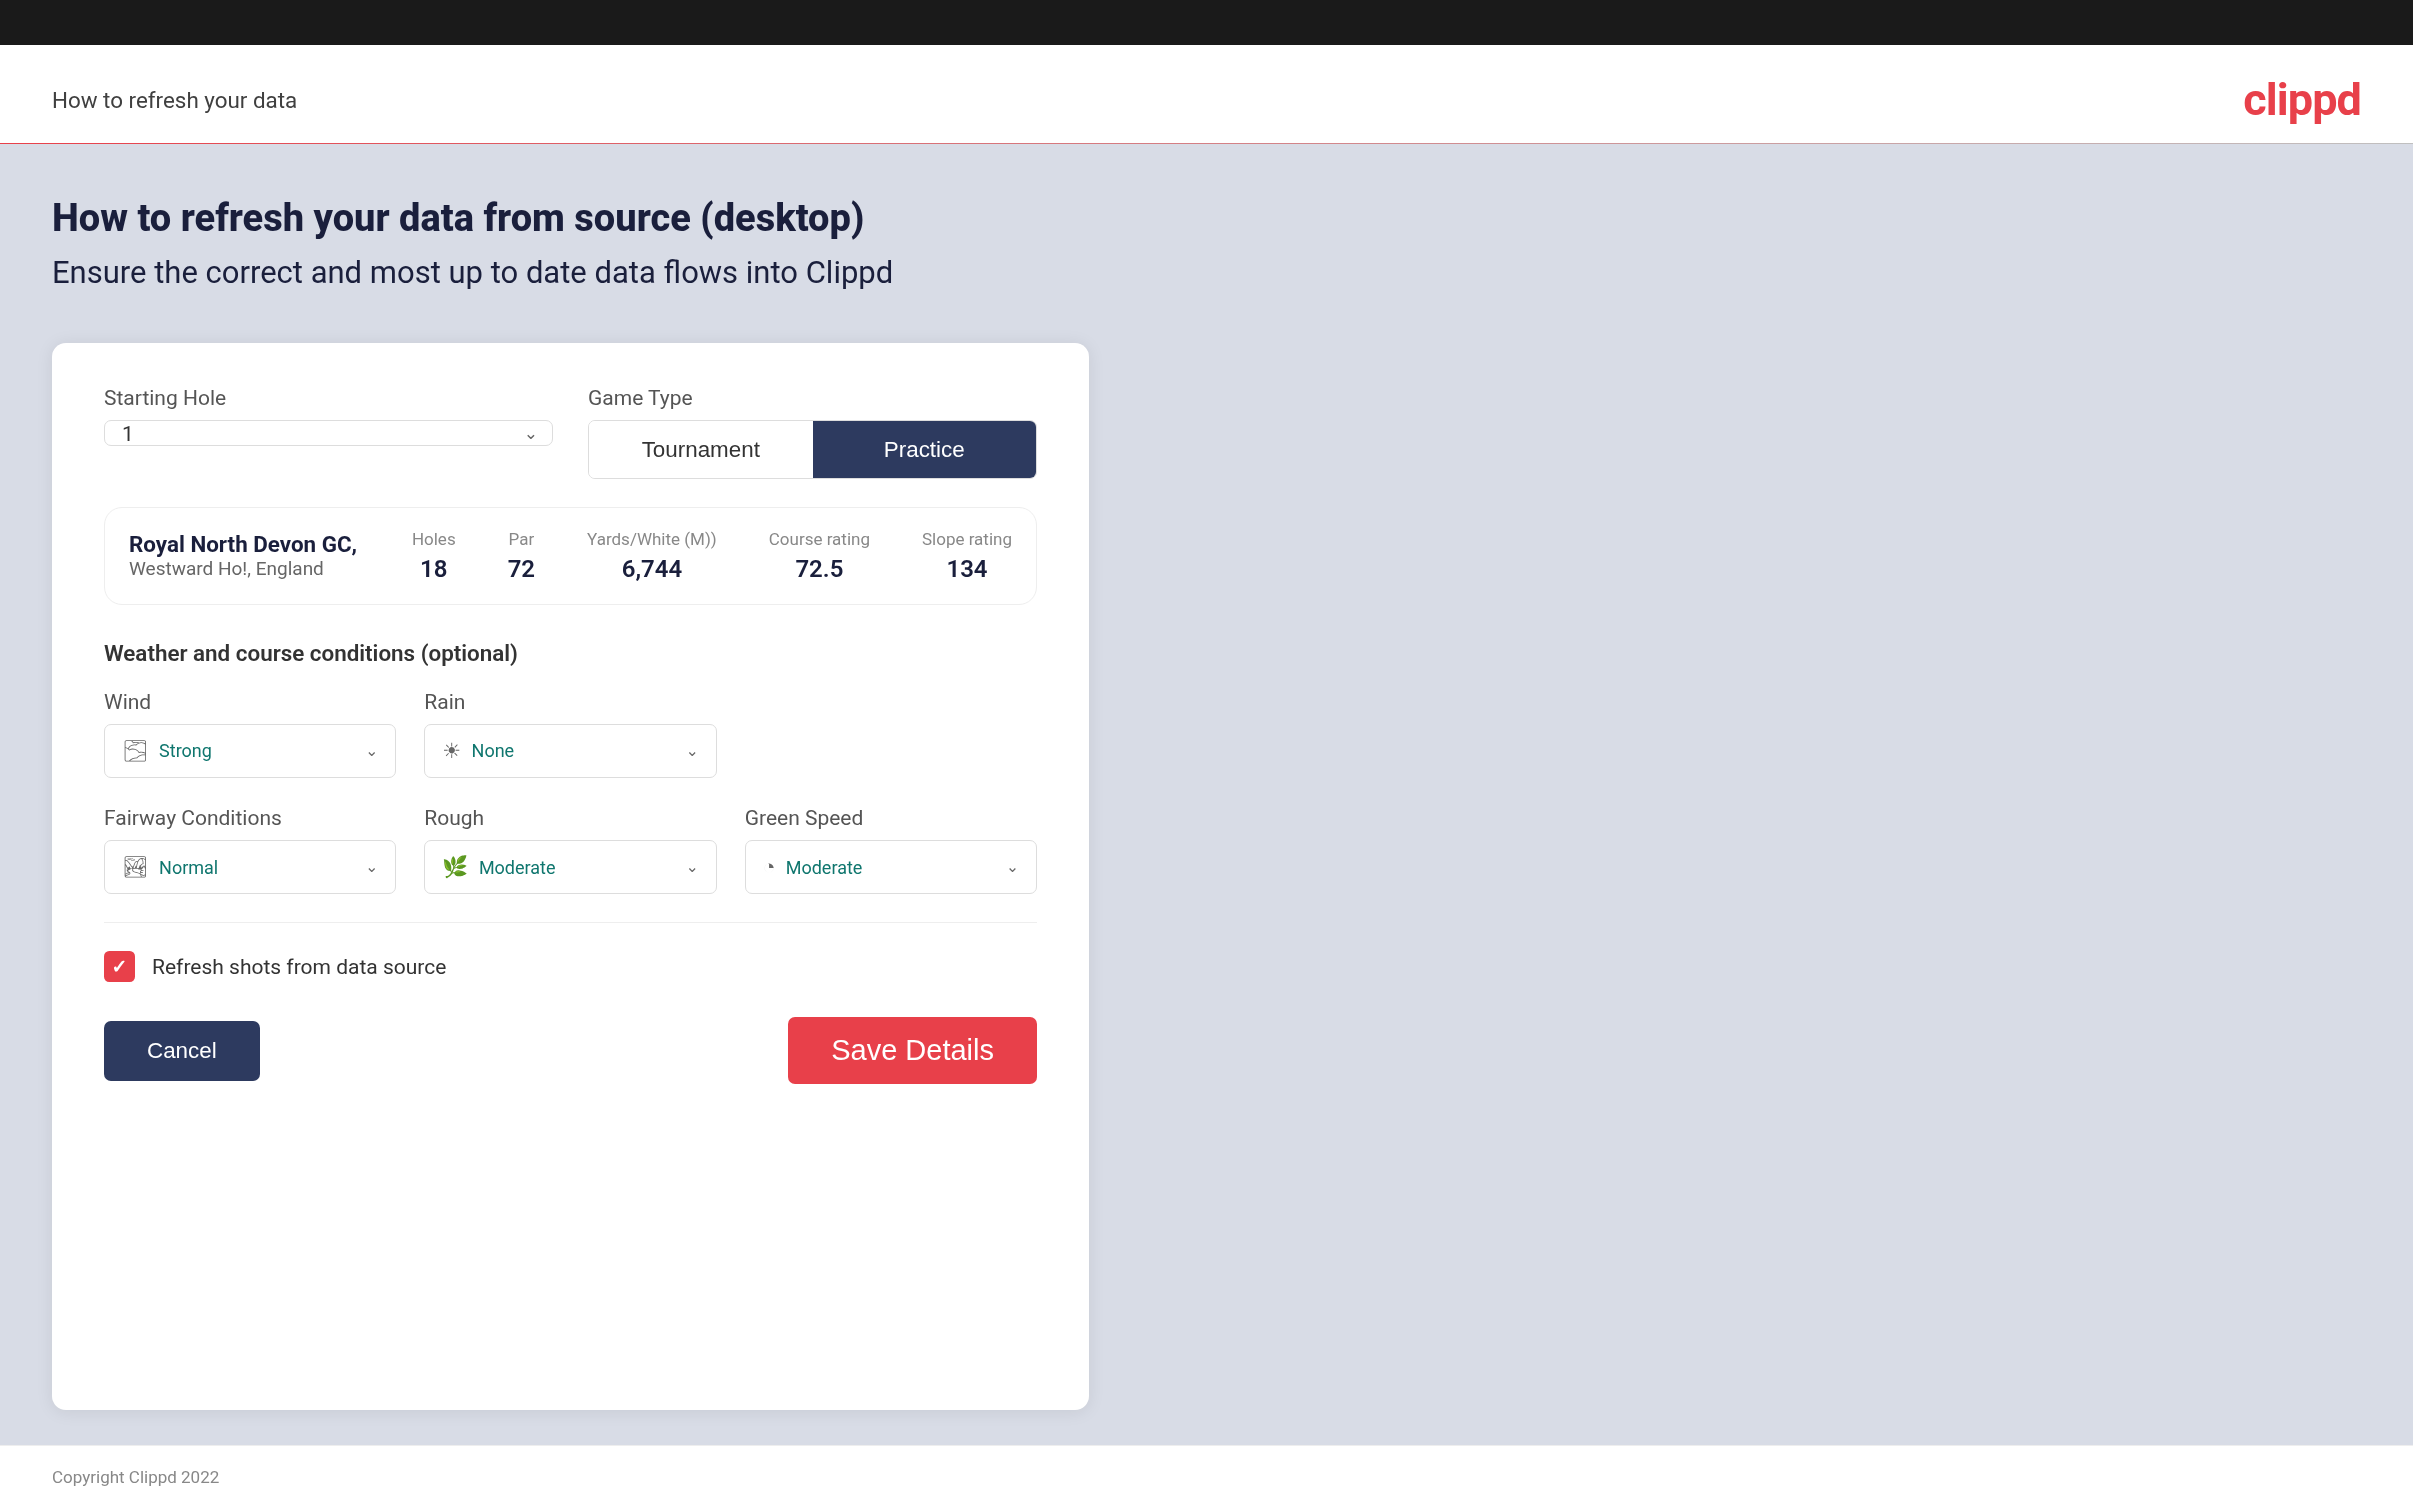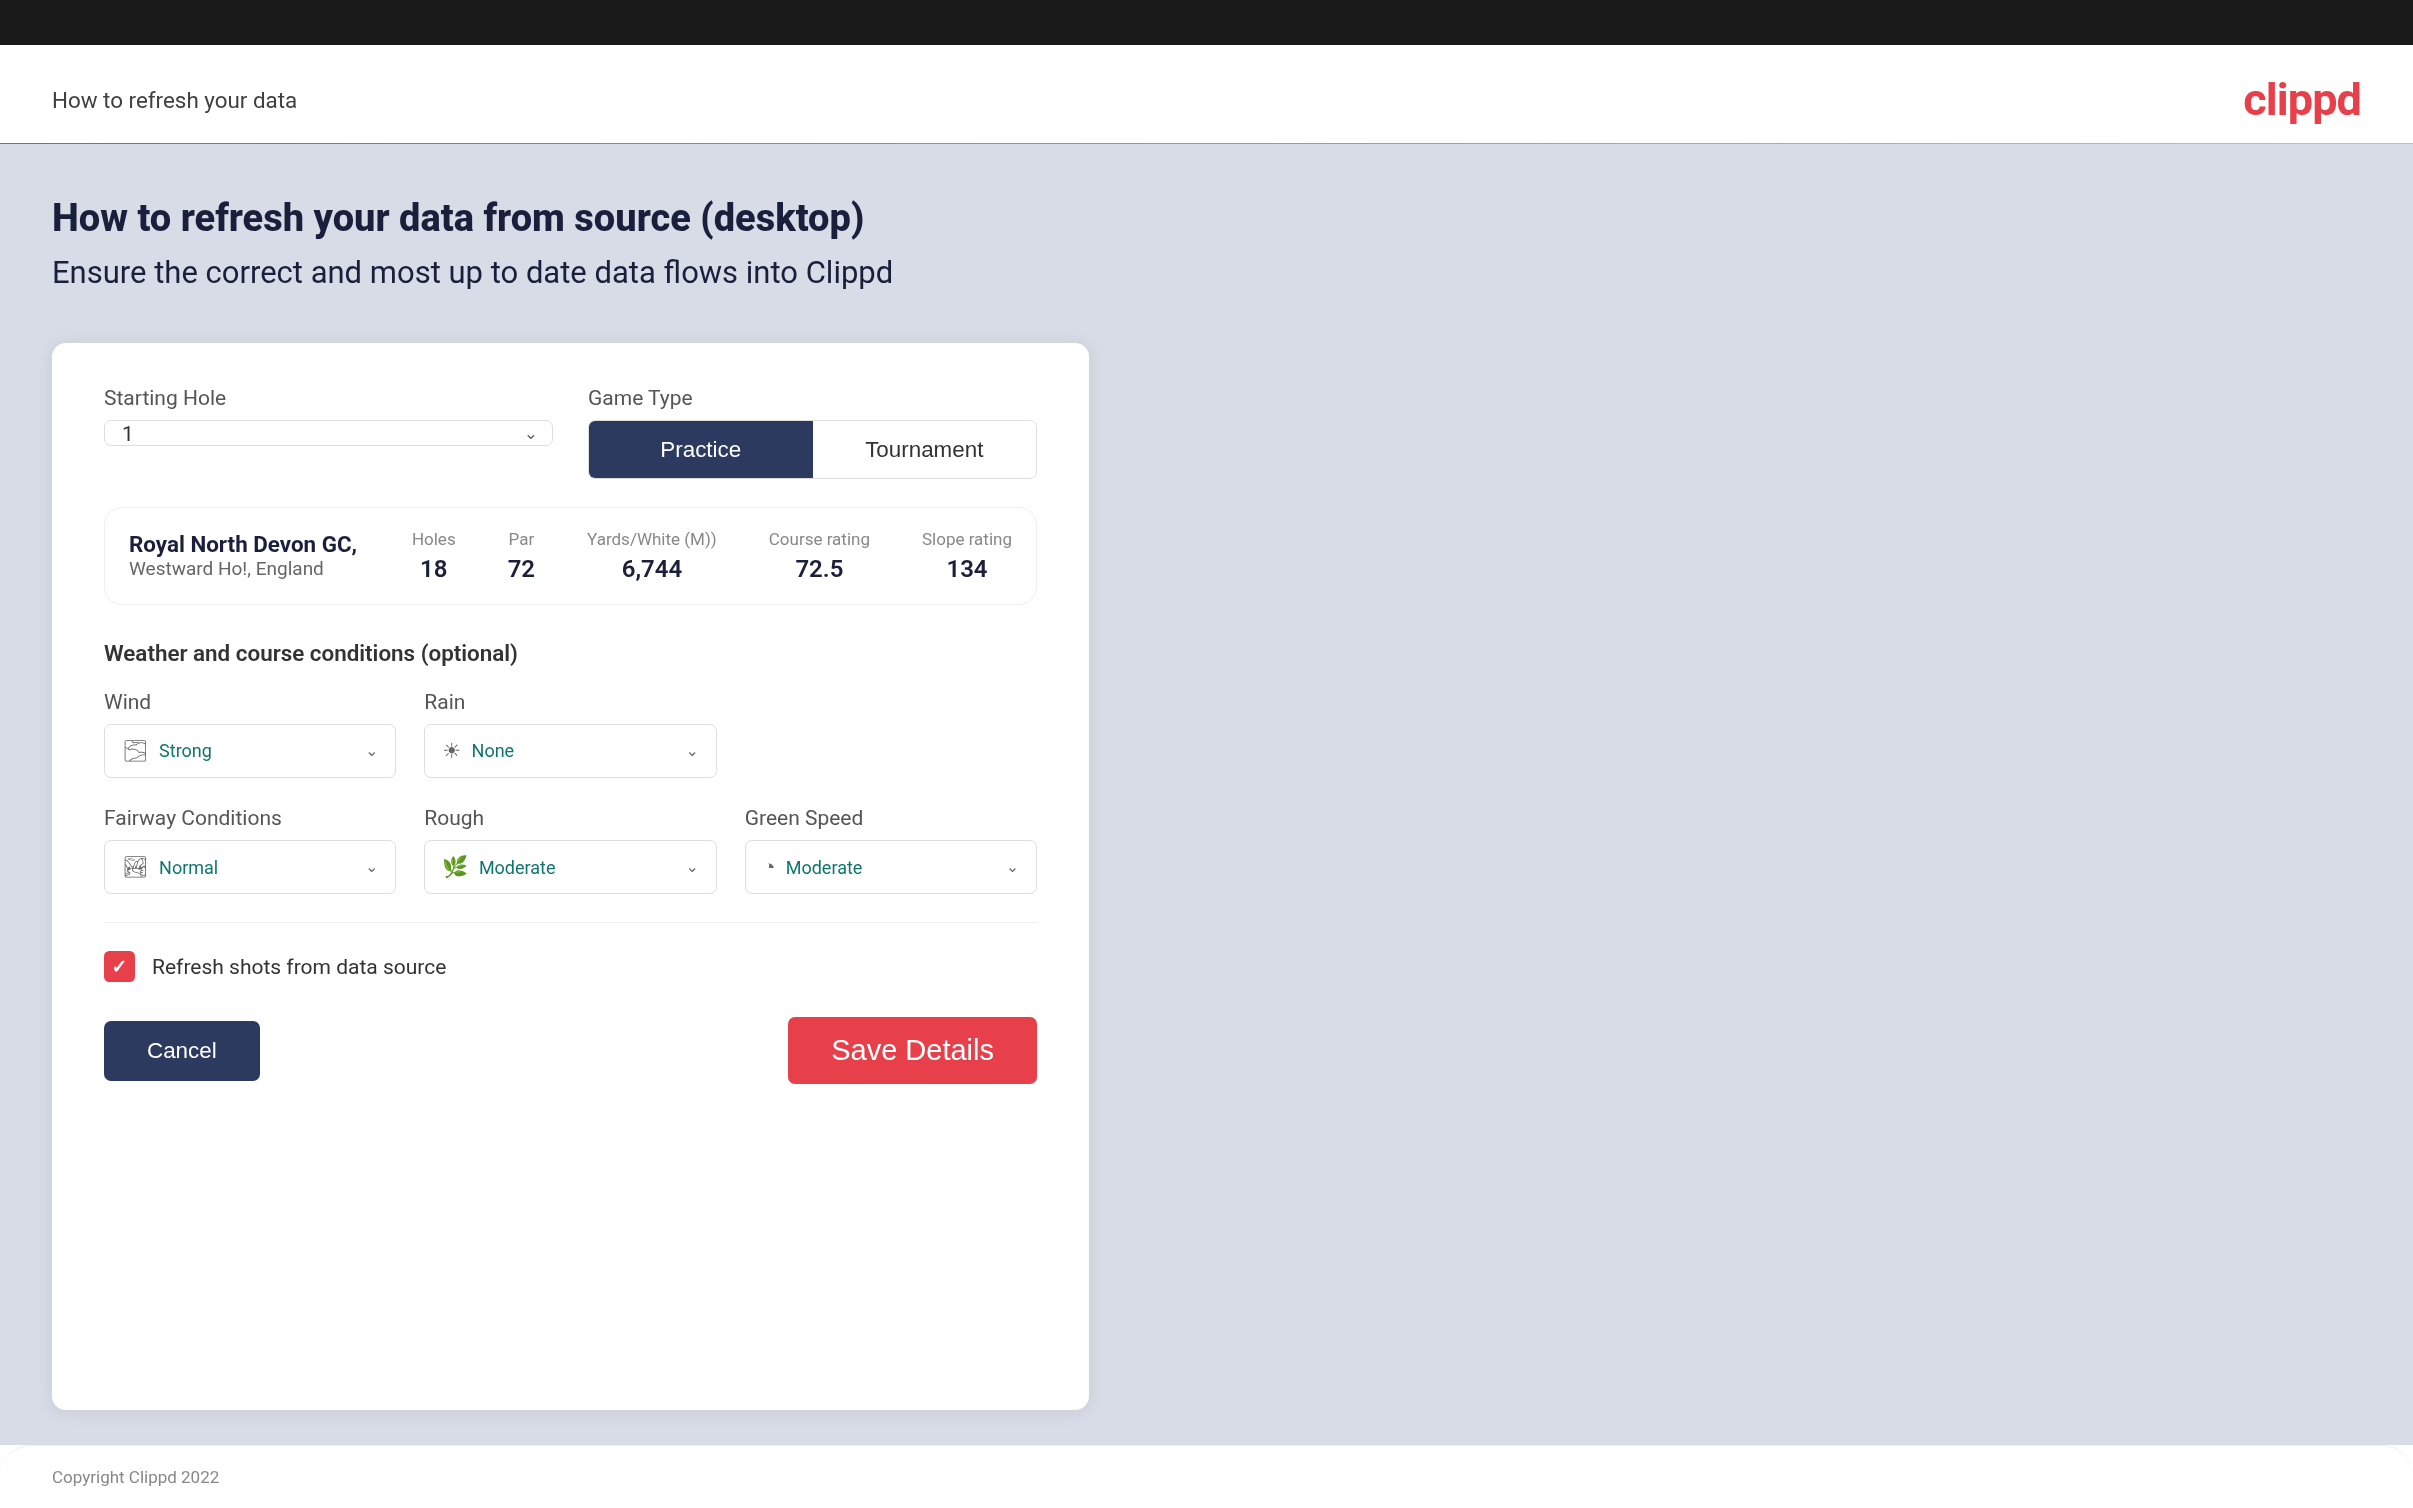--- a/index.html
+++ b/index.html
@@ -320,21 +320,20 @@
       font-size: 28px;
       color: #1a1f3c;
       line-height: 1.6;
       font-weight: 400;
     }
 
     .footer {
       background: #ffffff;
       padding: 21px 52px;
       border-top: 0.9px solid #eee;
-      border-radius: 31px;
     }
 
     .footer-text {
       font-size: 17px;
       color: #888;
     }
   </style>
 </head>
 <body>
 
@@ -361,22 +360,22 @@
             <label class="form-label">Starting Hole</label>
             <div class="select-wrapper">
               <span class="select-field">1</span>
               <span class="select-arrow">⌄</span>
             </div>
           </div>
 
           <div class="game-type-group">
             <label class="form-label">Game Type</label>
             <div class="game-type-buttons">
+              <button class="game-type-btn inactive">Tournament</button>
               <button class="game-type-btn active">Practice</button>
-              <button class="game-type-btn inactive">Tournament</button>
             </div>
           </div>
         </div>
 
         <div class="course-row">
           <div class="course-info">
             <div class="course-name">Royal North Devon GC,</div>
             <div class="course-location">Westward Ho!, England</div>
           </div>
           <div class="course-stat">

